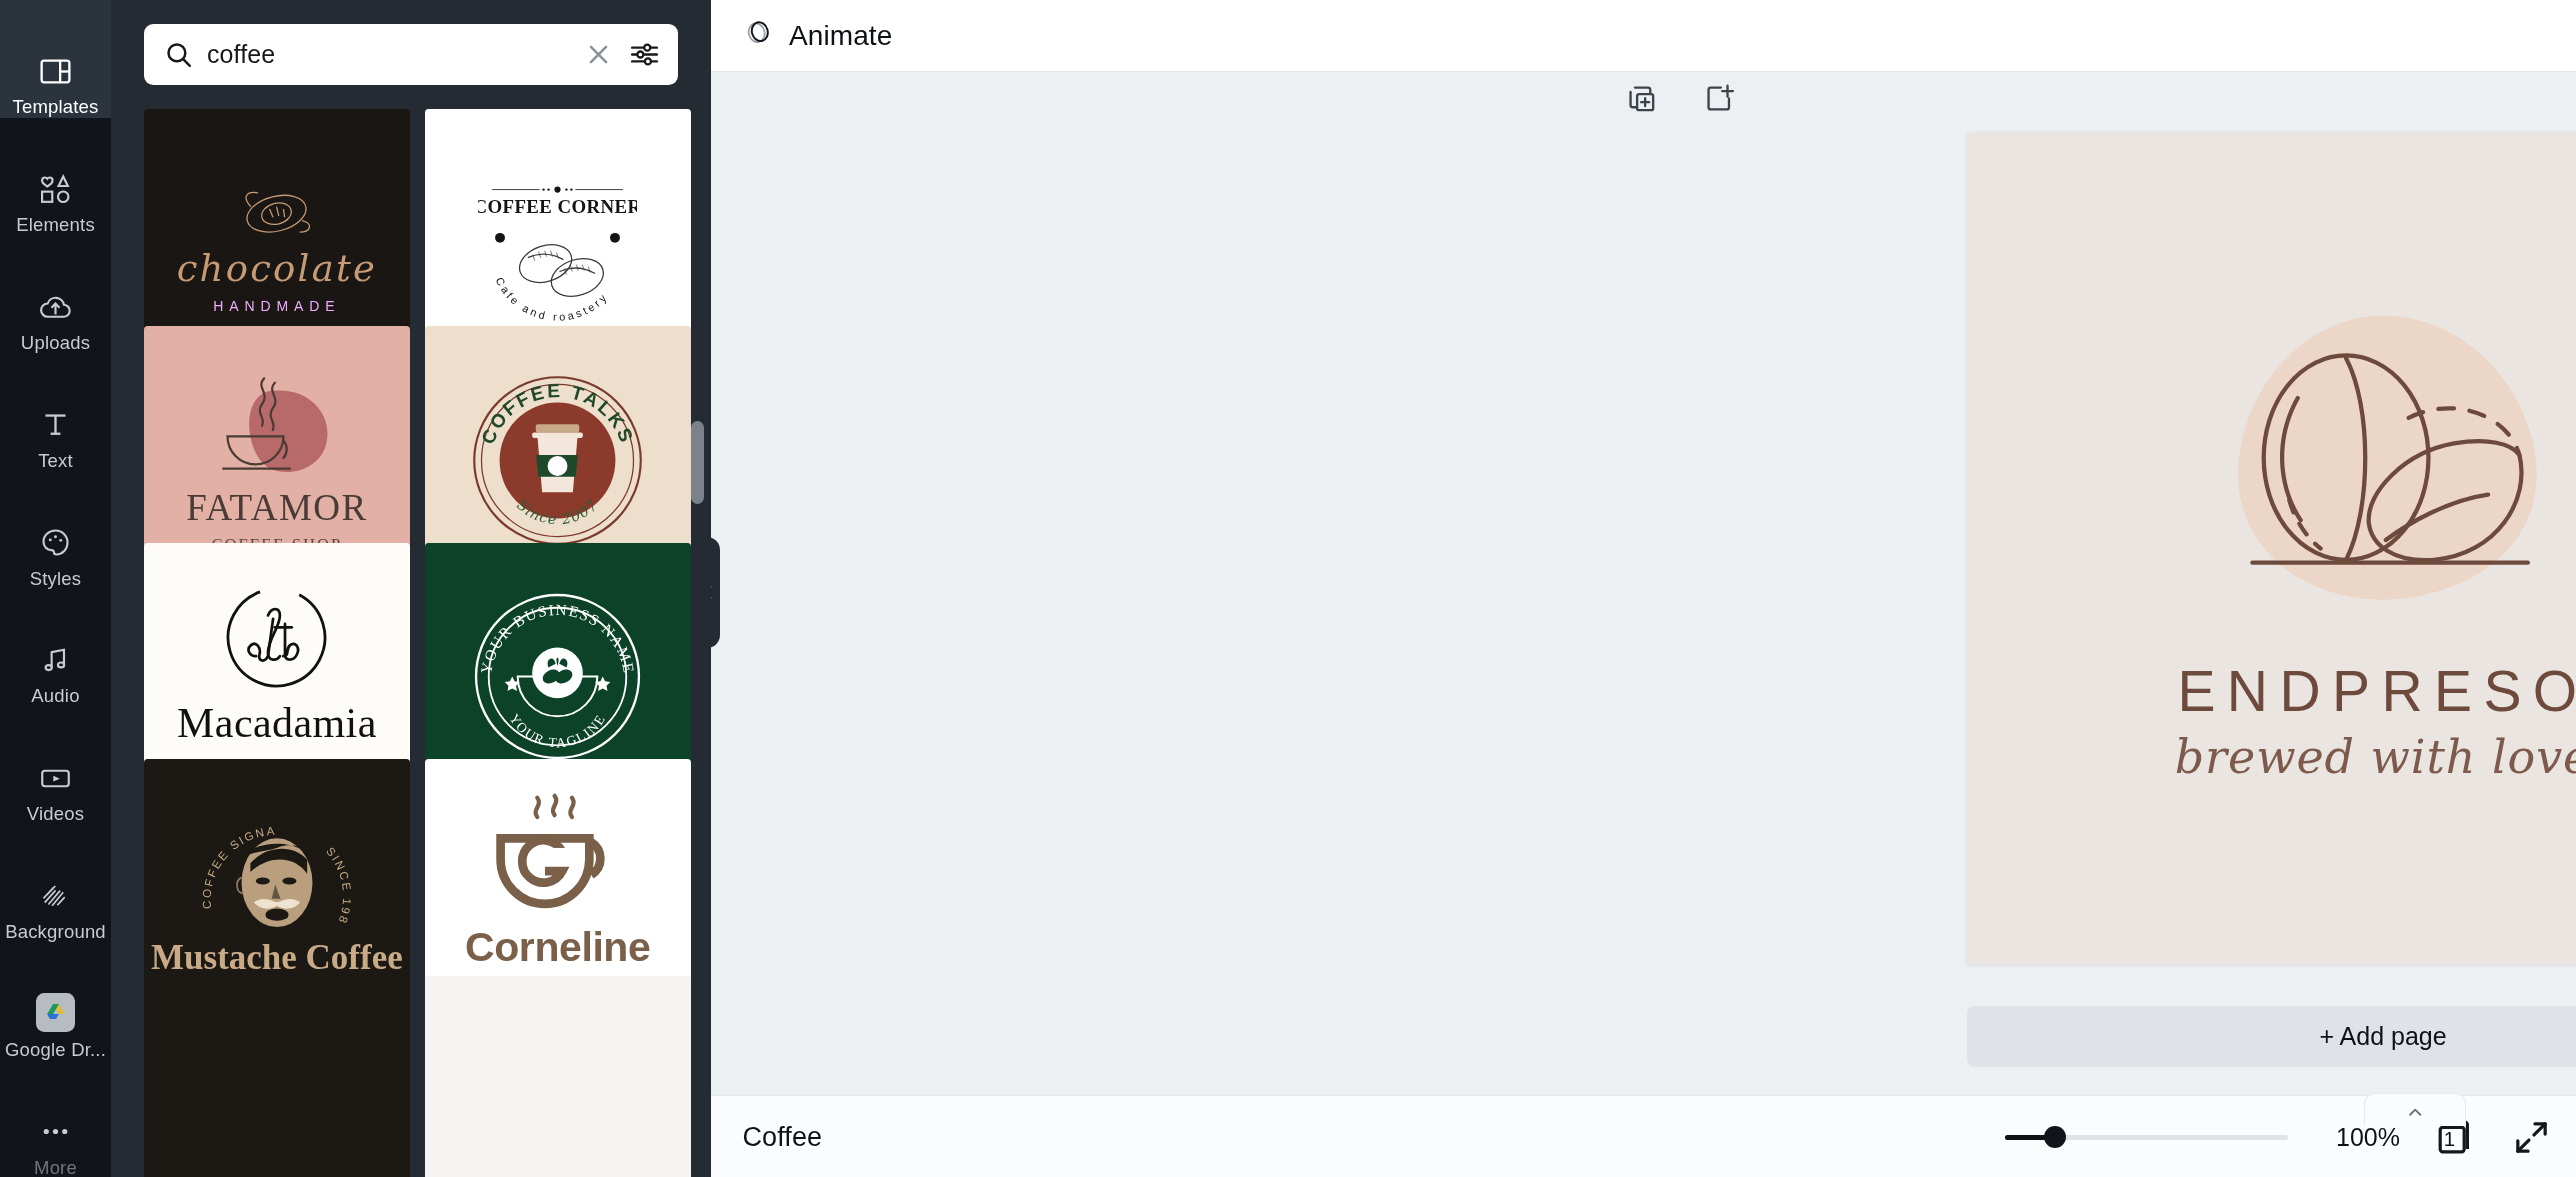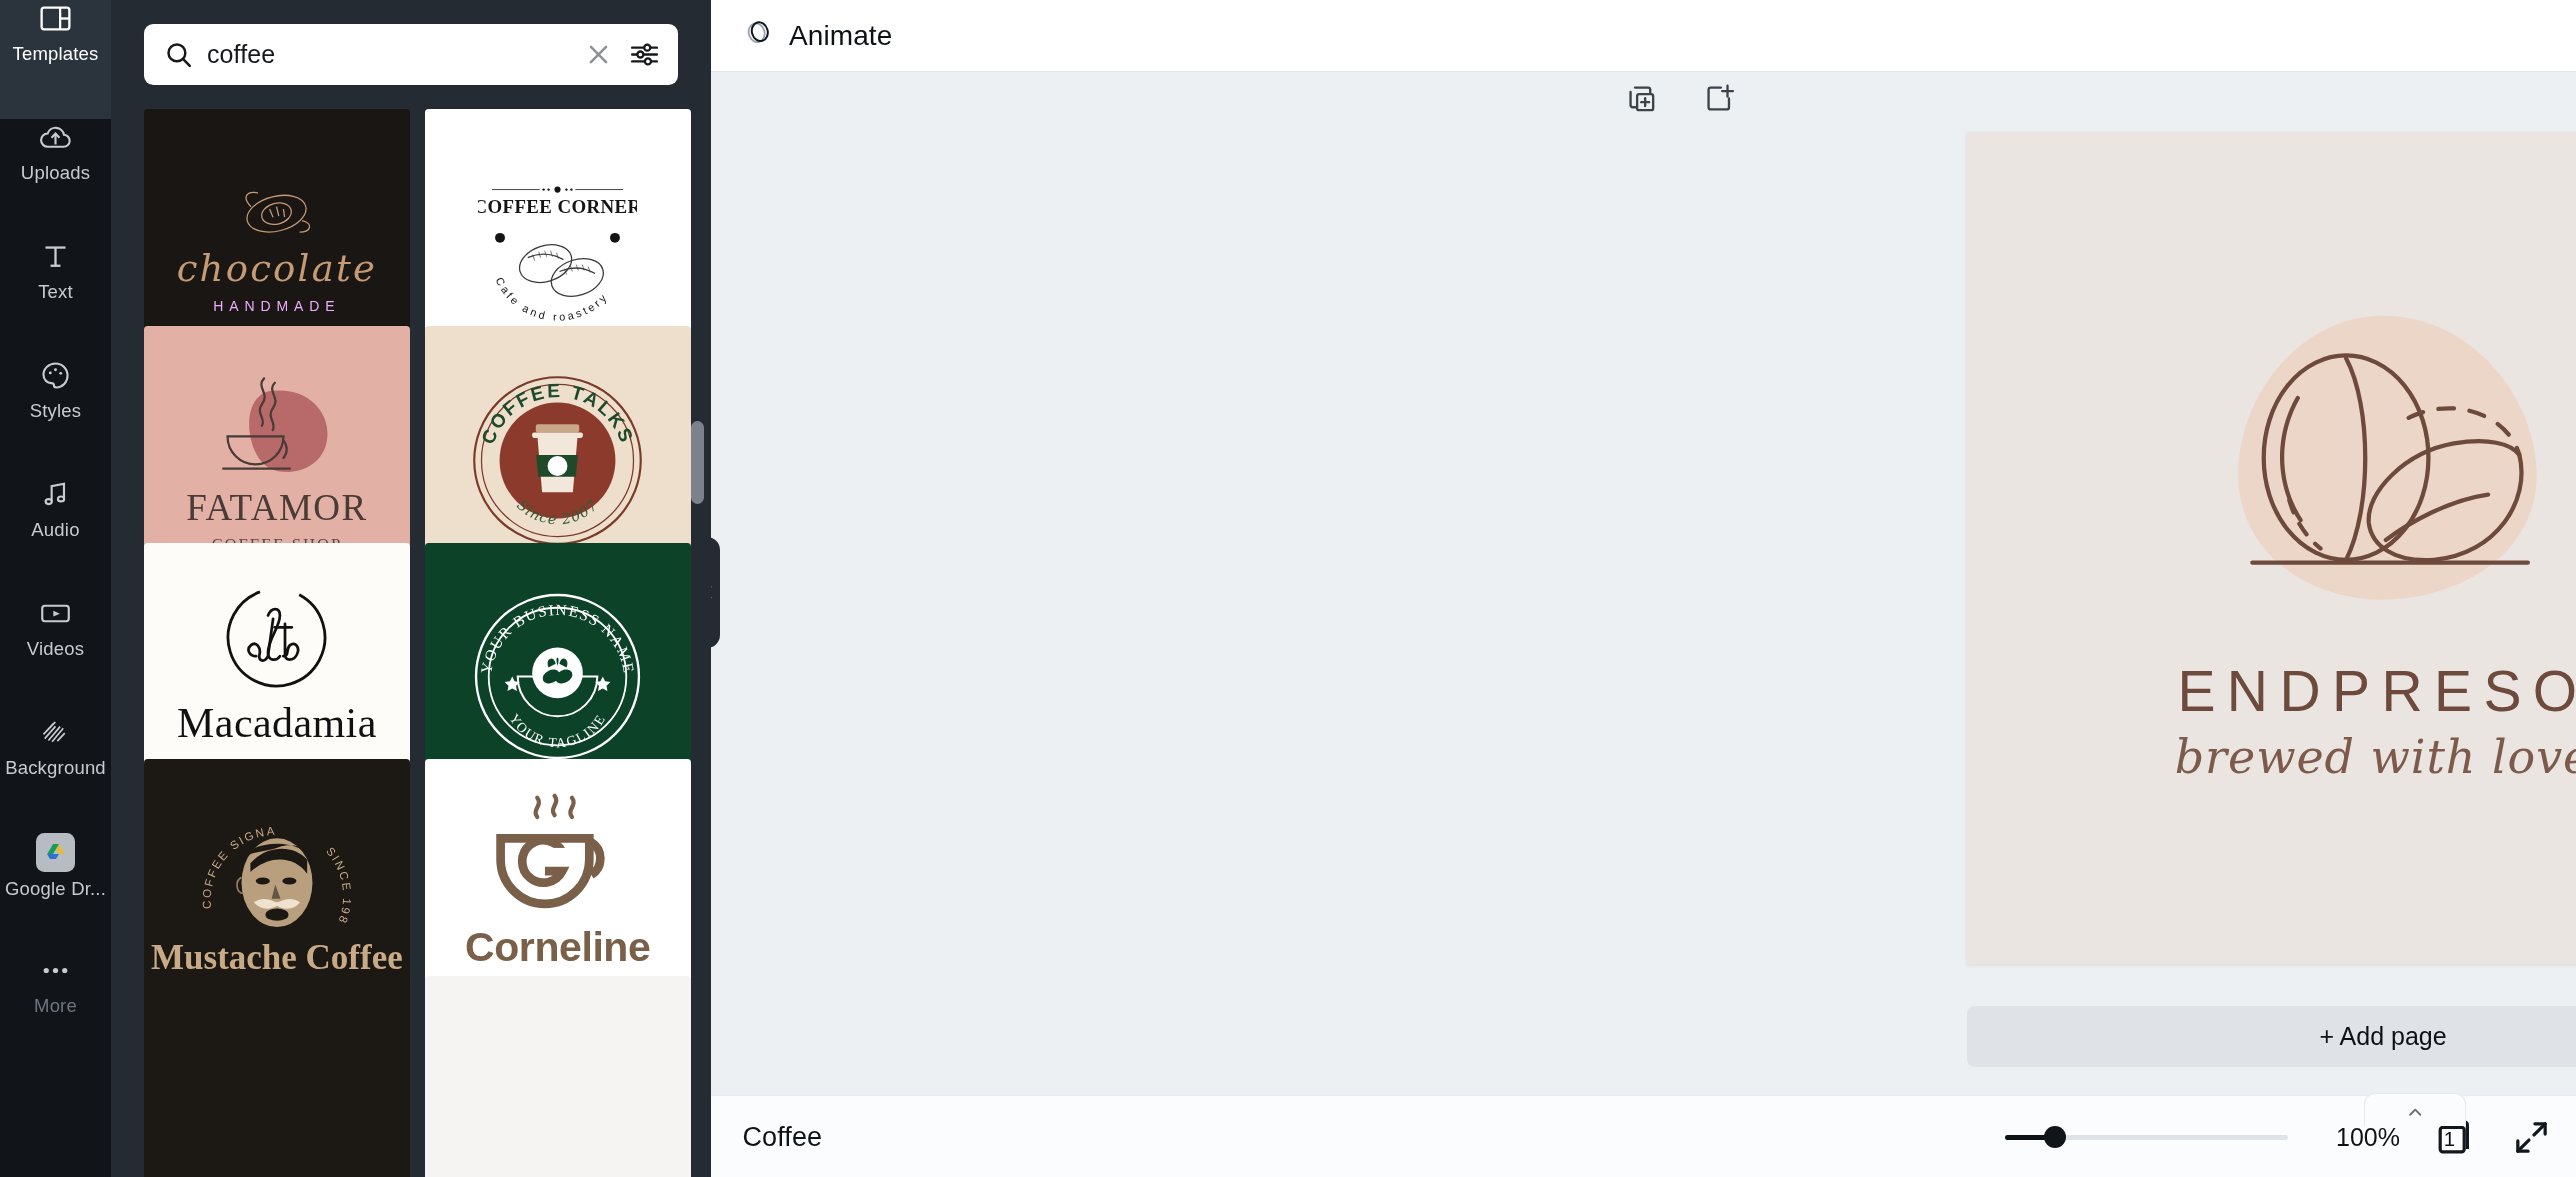--- a/index.html
+++ b/index.html
@@ -12,21 +12,21 @@
   .app { position:relative; width:2576px; height:1178px; display:flex; }
 
   
   .rail {
     width:111px; flex:0 0 111px; background:#11151a;
     display:flex; flex-direction:column; align-items:stretch;
     position:relative; z-index:5;
   }
   .rail-item {
     height:119px; display:flex; flex-direction:column;
-    align-items:center; justify-content:flex-start; gap:7.4px;
+    align-items:center; justify-content:flex-end; gap:7.4px;
     color:#c8ccd2; cursor:pointer; position:relative;
   }
   .rail-item.active { background:#2b333d; color:#ffffff; }
   .rail-label { font-size:18.5px; line-height:20.4px; letter-spacing:0.2px; white-space:nowrap; }
   .rail-item.muted .rail-label { color:#6e757e; }
   .rail-ic { width:37px; height:37px; display:block; }
   .rail-ic svg { width:37px; height:37px; display:block; }
 
   .gdrive-box {
     width:39px;height:39px;border-radius:8.3px;background:#b7bcc2;
@@ -165,20 +165,31 @@
       <span class="rail-ic">
         <svg viewBox="0 0 24 24" fill="none" stroke="currentColor" stroke-width="1.5">
           <rect x="3" y="5" width="18" height="14" rx="1.6"></rect>
           <line x1="15" y1="5" x2="15" y2="19"></line>
           <line x1="15" y1="12" x2="21" y2="12"></line>
         </svg>
       </span>
       <span class="rail-label">Templates</span>
     </div>
 
+    <div class="rail-item">
+      <span class="rail-ic">
+        <svg viewBox="0 0 24 24" fill="none" stroke="currentColor" stroke-width="1.4">
+          <path d="M5.2 4.2c-1.1 0-1.9.9-1.9 2 0 1.9 2.6 3.4 3.4 3.9.8-.5 3.4-2 3.4-3.9 0-1.1-.8-2-1.9-2-.7 0-1.2.35-1.5.8-.3-.45-.8-.8-1.5-.8z"></path>
+          <path d="M17 3.6l3 6.1h-6z"></path>
+          <rect x="3.3" y="13.4" width="6.6" height="6.6"></rect>
+          <circle cx="17" cy="16.7" r="3.4"></circle>
+        </svg>
+      </span>
+      <span class="rail-label">Elements</span>
+    </div>
 
     <div class="rail-item">
       <span class="rail-ic">
         <svg viewBox="0 0 24 24" fill="none" stroke="currentColor" stroke-width="1.4">
           <path d="M7 18h10.1a3.9 3.9 0 0 0 .4-7.8A5.5 5.5 0 0 0 6.9 9.4 3.9 3.9 0 0 0 7 18z"></path>
           <path d="M12 16.5V9.6"></path>
             <path d="M9.4 12.1L12 9.5l2.6 2.6"></path>
         </svg>
       </span>
       <span class="rail-label">Uploads</span>

